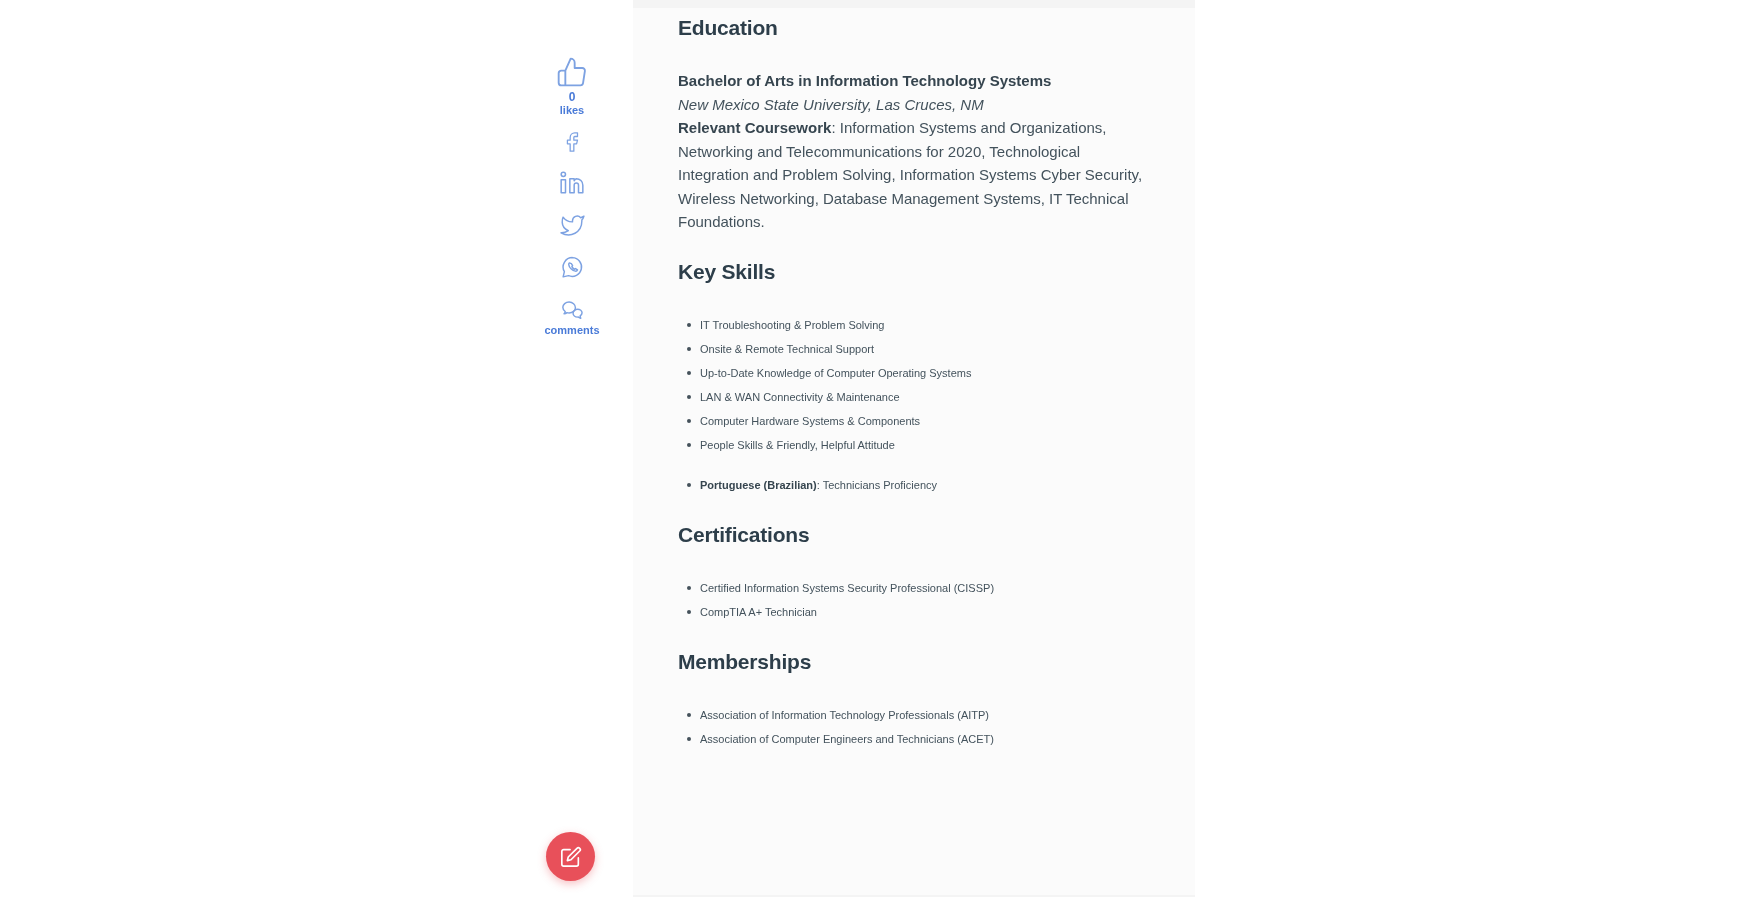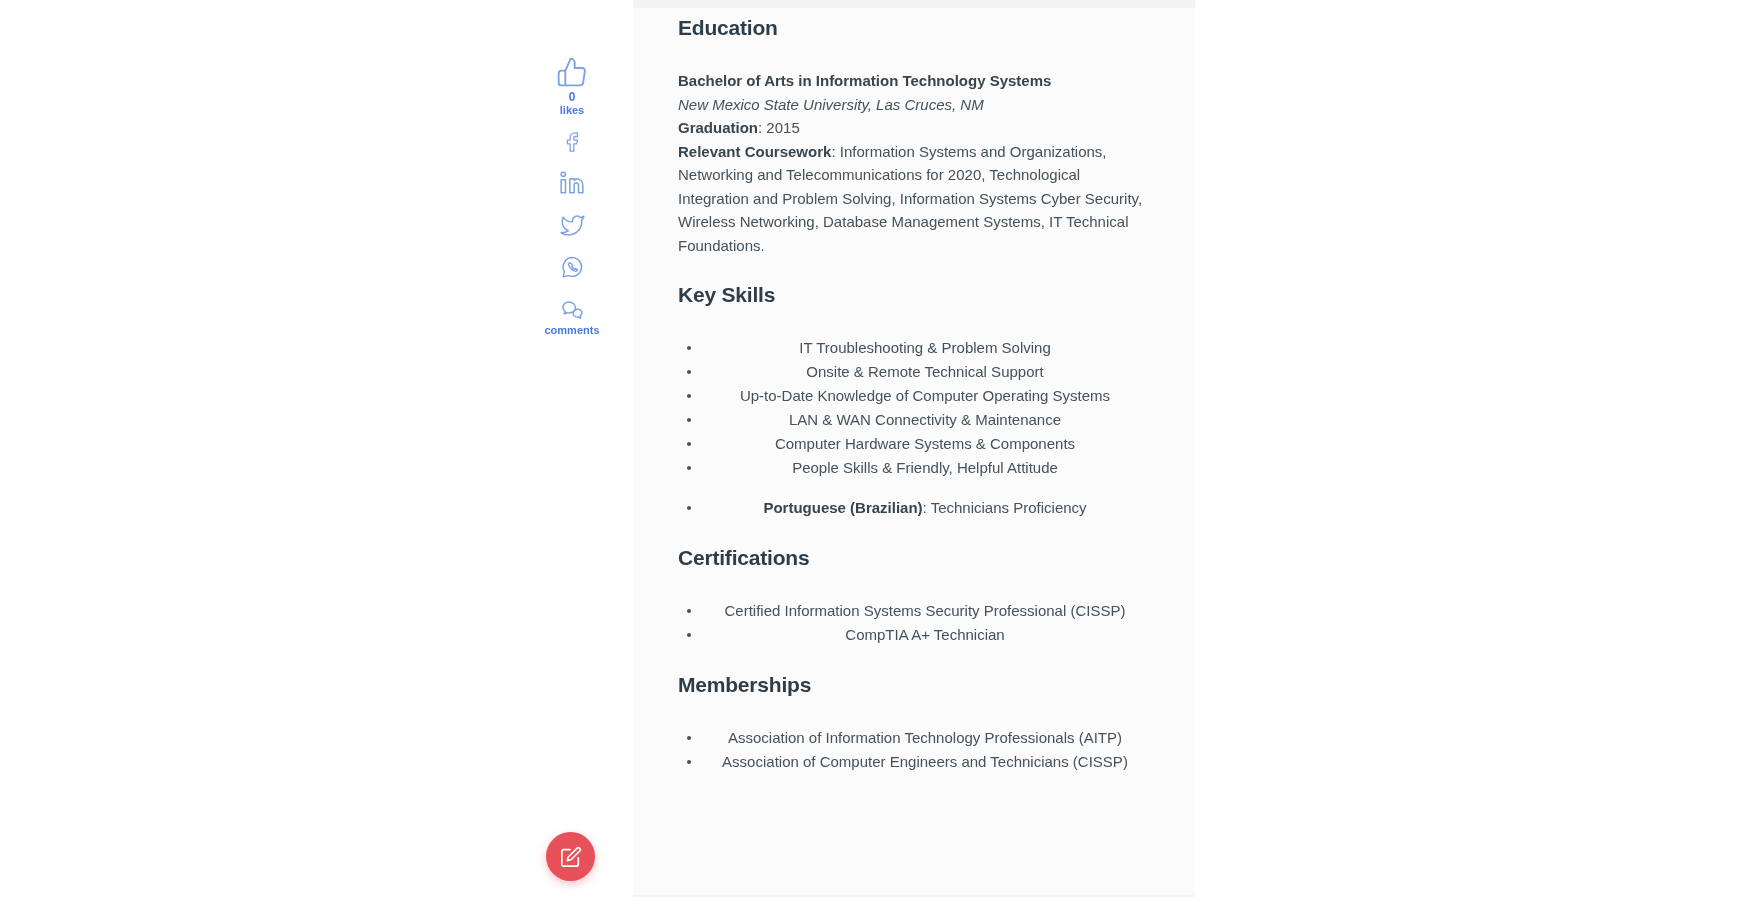--- a/index.html
+++ b/index.html
@@ -42,21 +42,21 @@
     margin:24px 0 27px 0;
   }
   .resume-card h2.first { margin-top:0; }
   .edu-block { margin:0 0 5px 0; font-size:15px; line-height:23.5px; }
   .edu-line { display:block; }
   .b { font-weight:700; color:#36454f; }
   .i { font-style:italic; }
   ul.res-list { list-style:none; margin:0 0 16px 0; padding:0; }
   ul.res-list li {
     position:relative; padding-left:22px;
-    font-size:15px; line-height:24px;text-align:center;
+    font-size:11px; line-height:24px;
   }
   ul.res-list li::before {
     content:""; position:absolute; left:9px; top:10px;
     width:4px; height:4px; border-radius:50%; background:#44515a;
   }
 
   
   .fab {
     position:absolute; left:546px; top:832px;
     width:49px; height:49px; border-radius:50%;
@@ -115,21 +115,20 @@
   <div class="comments-label">comments</div>
 </div>
 
 <div class="preview-pane">
   <div class="resume-card">
 
     <h2 class="first">Education</h2>
     <div class="edu-block">
       <span class="edu-line b">Bachelor of Arts in Information Technology Systems</span>
       <span class="edu-line i">New Mexico State University, Las Cruces, NM</span>
-      <span class="edu-line"><span class="b">Graduation</span><span>: 2015</span></span>
       <span class="edu-line"><span class="b">Relevant Coursework</span><span>: Information Systems and Organizations, Networking and Telecommunications for 2020, Technological Integration and Problem Solving, Information Systems Cyber Security, Wireless Networking, Database Management Systems, IT Technical Foundations.</span></span>
     </div>
 
     <h2>Key Skills</h2>
     <ul class="res-list">
       <li>IT Troubleshooting &amp; Problem Solving</li>
       <li>Onsite &amp; Remote Technical Support</li>
       <li>Up-to-Date Knowledge of Computer Operating Systems</li>
       <li>LAN &amp; WAN Connectivity &amp; Maintenance</li>
       <li>Computer Hardware Systems &amp; Components</li>
@@ -142,21 +141,21 @@
 
     <h2>Certifications</h2>
     <ul class="res-list">
       <li>Certified Information Systems Security Professional (CISSP)</li>
       <li>CompTIA A+ Technician</li>
     </ul>
 
     <h2>Memberships</h2>
     <ul class="res-list">
       <li>Association of Information Technology Professionals (AITP)</li>
-      <li>Association of Computer Engineers and Technicians (CISSP)</li>
+      <li>Association of Computer Engineers and Technicians (ACET)</li>
     </ul>
 
   </div>
 </div>
 
 <button class="fab">
   <svg width="22" height="22" viewBox="0 0 24 24" fill="none" stroke="currentColor" stroke-width="1.8" stroke-linecap="round" stroke-linejoin="round">
     <path d="M11 4H4a2 2 0 0 0-2 2v14a2 2 0 0 0 2 2h14a2 2 0 0 0 2-2v-7"></path>
     <path d="M18.5 2.5a2.121 2.121 0 0 1 3 3L12 15l-4 1 1-4 9.5-9.5z"></path>
   </svg>

